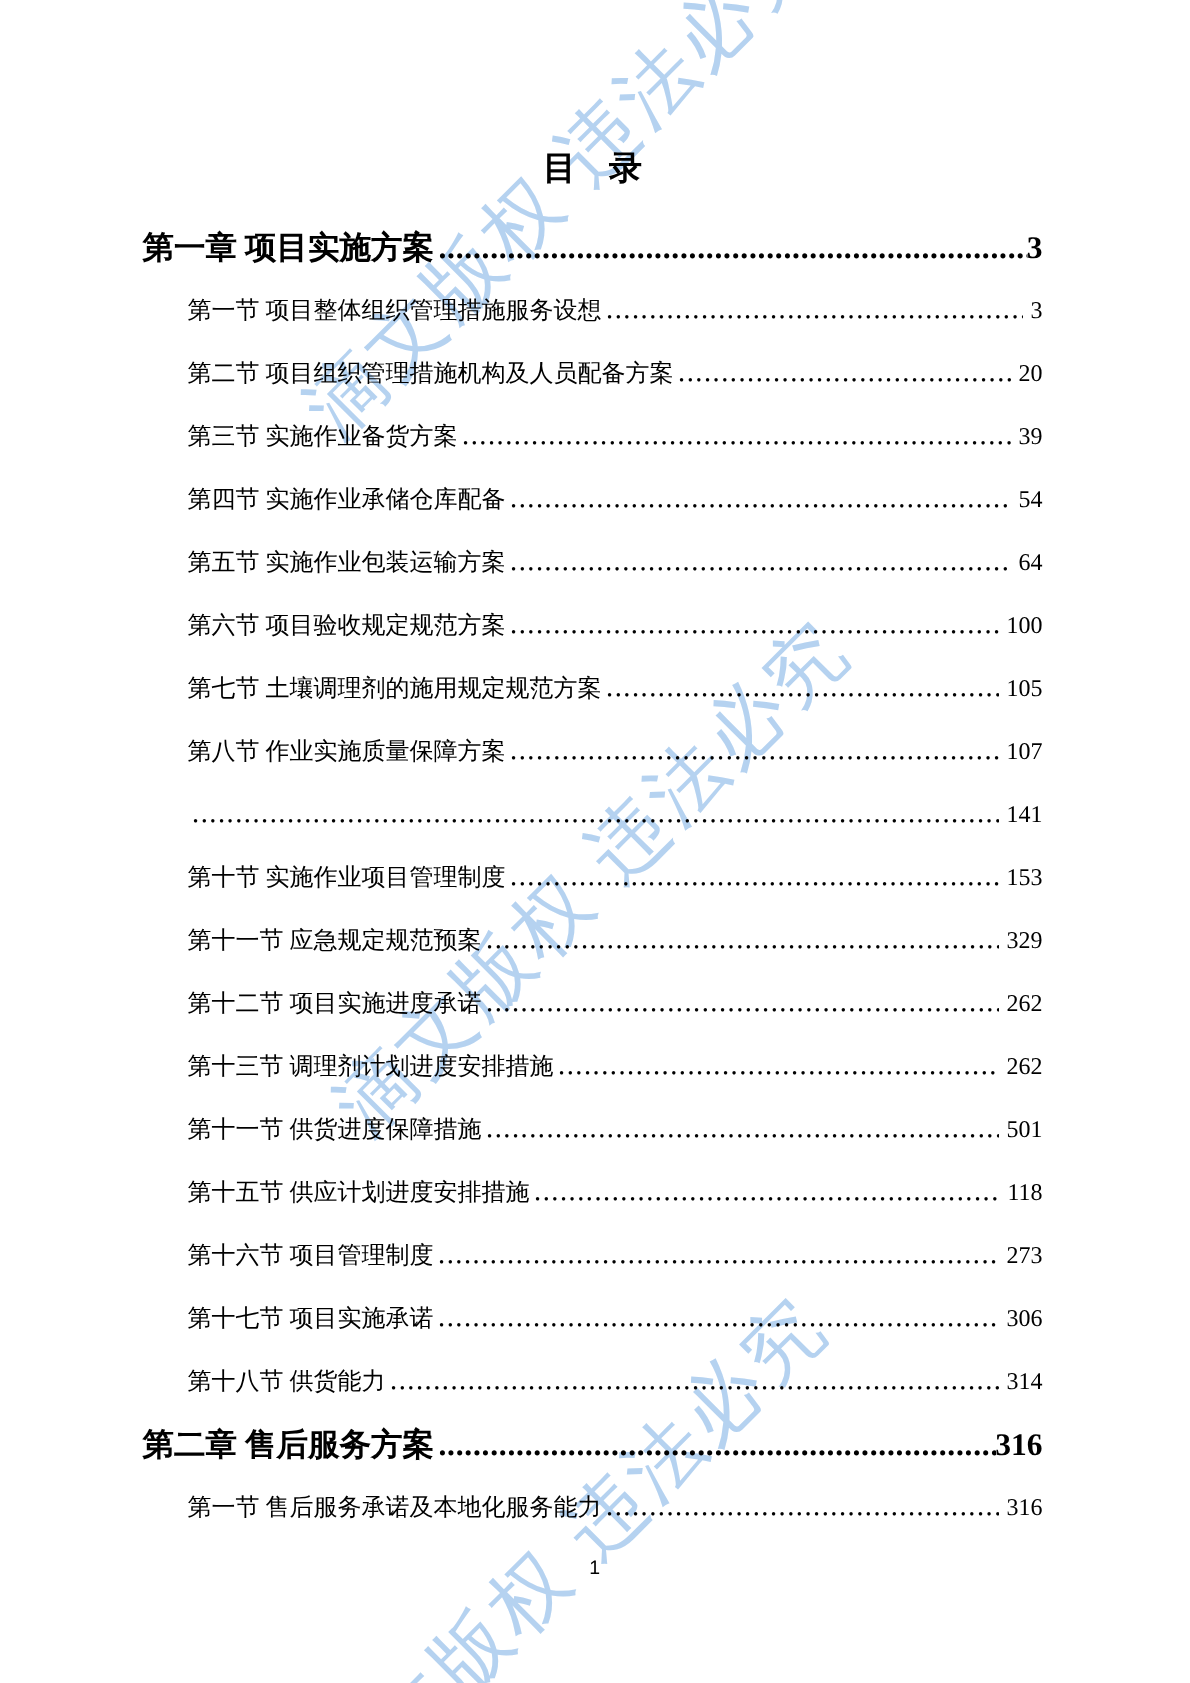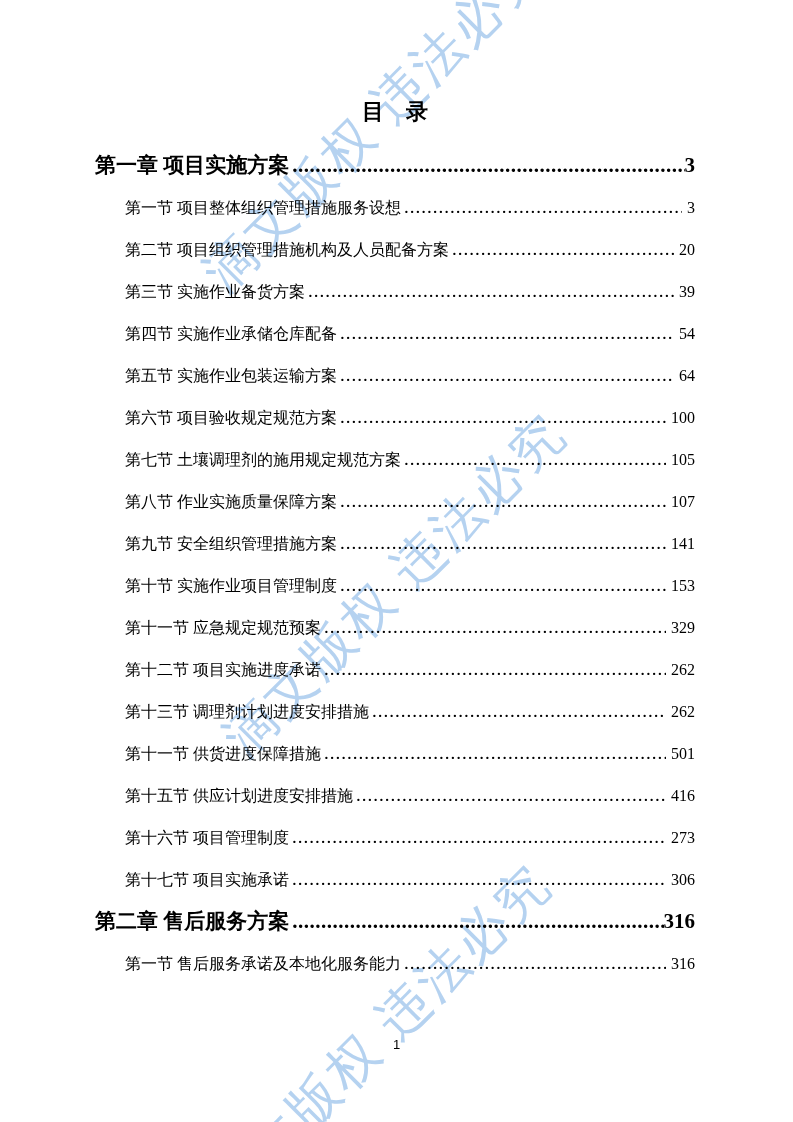--- a/index.html
+++ b/index.html
@@ -102,21 +102,20 @@
     <span class="label">第七节 土壤调理剂的施用规定规范方案</span>
     <span class="dots"></span>
     <span class="pageno">105</span>
   </div>
       <div class="row section">
     <span class="label">第八节 作业实施质量保障方案</span>
     <span class="dots"></span>
     <span class="pageno">107</span>
   </div>
       <div class="row section">
-    <span class="label">第九节 安全组织管理措施方案</span>
     <span class="dots"></span>
     <span class="pageno">141</span>
   </div>
       <div class="row section">
     <span class="label">第十节 实施作业项目管理制度</span>
     <span class="dots"></span>
     <span class="pageno">153</span>
   </div>
       <div class="row section">
     <span class="label">第十一节 应急规定规范预案</span>
@@ -134,31 +133,36 @@
     <span class="pageno">262</span>
   </div>
       <div class="row section">
     <span class="label">第十一节 供货进度保障措施</span>
     <span class="dots"></span>
     <span class="pageno">501</span>
   </div>
       <div class="row section">
     <span class="label">第十五节 供应计划进度安排措施</span>
     <span class="dots"></span>
-    <span class="pageno">416</span>
+    <span class="pageno">118</span>
   </div>
       <div class="row section">
     <span class="label">第十六节 项目管理制度</span>
     <span class="dots"></span>
     <span class="pageno">273</span>
   </div>
       <div class="row section">
     <span class="label">第十七节 项目实施承诺</span>
     <span class="dots"></span>
     <span class="pageno">306</span>
+  </div>
+      <div class="row section">
+    <span class="label">第十八节 供货能力</span>
+    <span class="dots"></span>
+    <span class="pageno">314</span>
   </div>
       <div class="row chapter">
     <span class="label">第二章 售后服务方案</span>
     <span class="dots"></span>
     <span class="pageno">316</span>
   </div>
       <div class="row section">
     <span class="label">第一节 售后服务承诺及本地化服务能力</span>
     <span class="dots"></span>
     <span class="pageno">316</span>

